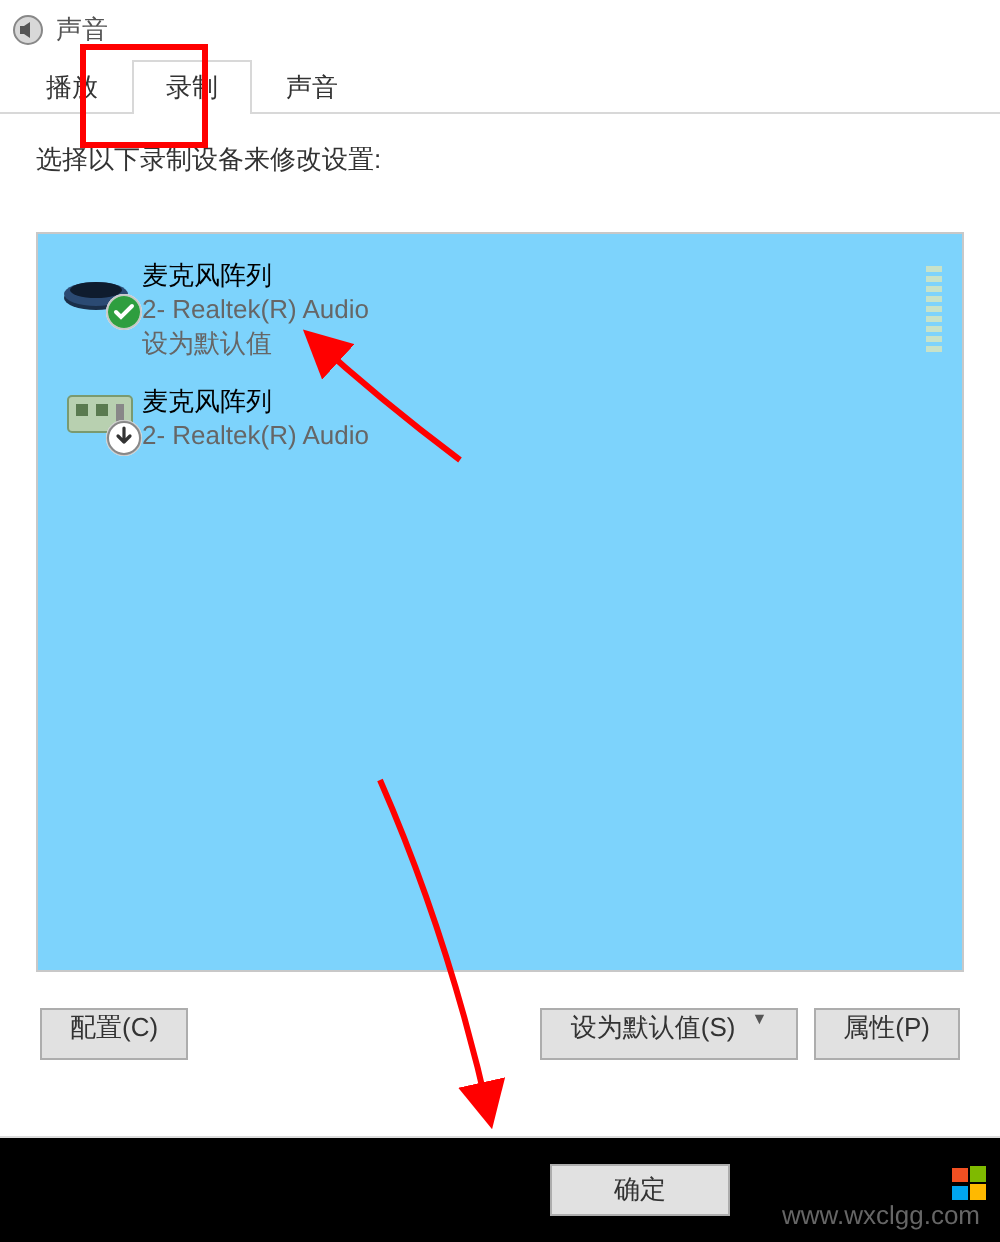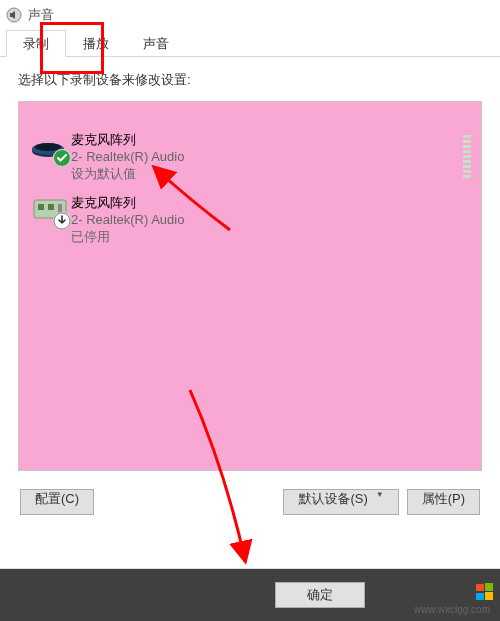--- a/index.html
+++ b/index.html
@@ -57,28 +57,28 @@
     border-color: #d8d8d8;
     background: #fff;
   }
   
   .content {
     padding: 14px 18px 0 18px;
   }
   .prompt {
     font-size: 13px;
     color: #333;
-    margin-bottom: 12px;
+    margin-bottom: 27px;
   }
   .device-list {
     border: 1px solid #c8c8c8;
-    background: #f9a8d4;
+    background: #7dd3fc;
     height: 370px;
     position: relative;
-    padding: 23px 6px;
+    padding: 6px 6px;
     box-sizing: border-box;
   }
   .device {
     display: flex;
     align-items: flex-start;
     padding: 6px 4px;
     position: relative;
   }
   .device .dicon {
     width: 42px;
@@ -144,21 +144,21 @@
     font-size: 8px;
     color: #555;
   }
   
   .dialog-buttons {
     position: absolute;
     bottom: 0;
     left: 0;
     right: 0;
     height: 52px;
-    background: #404040;
+    background: #000000;
     border-top: 1px solid #dcdcdc;
     display: flex;
     align-items: center;
     justify-content: center;
   }
   .btn2 {
     width: 90px;
     height: 26px;
     font-size: 13px;
     font-family: inherit;
@@ -188,42 +188,42 @@
     font-size: 14px;
     color: #111;
   }
   .wm-logo {
     width: 18px; height: 18px;
   }
   .wm-sub {
     position: absolute;
     right: 10px;
     bottom: 6px;
-    font-size: 10px;
+    font-size: 13px;
     color: #666;
   }
 </style>
 </head>
 <body>
 
 <div class="window">
 
   <div class="titlebar">
     <span class="title-icon">
       <svg viewBox="0 0 16 16" width="16" height="16">
         <circle cx="8" cy="8" r="7" fill="#d8d8d8" stroke="#888"></circle>
         <path d="M4 6v4h2l3 2V4L6 6H4z" fill="#555"></path>
       </svg>
     </span>
     <span class="title-text">声音</span>
   </div>
 
   <div class="tabstrip">
+    <div class="tab"><span>播放</span></div>
     <div class="tab active"><span>录制</span></div>
-    <div class="tab"><span>播放</span></div>
     <div class="tab"><span>声音</span></div>
   </div>
 
   <div class="content">
     <div class="prompt">选择以下录制设备来修改设置:</div>
 
     <div class="device-list">
 
       <div class="device">
         <div class="dicon">
@@ -268,32 +268,31 @@
           <span class="badge">
             <svg viewBox="0 0 18 18" width="18" height="18">
               <circle cx="9" cy="9" r="8" fill="#fff" stroke="#888"></circle>
               <path d="M9 4v7M6 8l3 3 3-3" stroke="#333" stroke-width="1.6" fill="none" stroke-linecap="round" stroke-linejoin="round"></path>
             </svg>
           </span>
         </div>
         <div class="dlines">
           <div class="ln">麦克风阵列</div>
           <div class="ln">2- Realtek(R) Audio</div>
-          <div class="ln">已停用</div>
         </div>
       </div>
     </div>
 
     <div class="buttons-row">
       <button class="btn">
         <span>配置(C)</span>
       </button>
       <div style="display:flex;gap:8px">
         <button class="btn">
-          <span>默认设备(S)</span>
+          <span>设为默认值(S)</span>
           <span class="chev">▼</span>
         </button>
         <button class="btn">
           <span>属性(P)</span>
         </button>
       </div>
     </div>
   </div>
 
   <div class="dialog-buttons">

